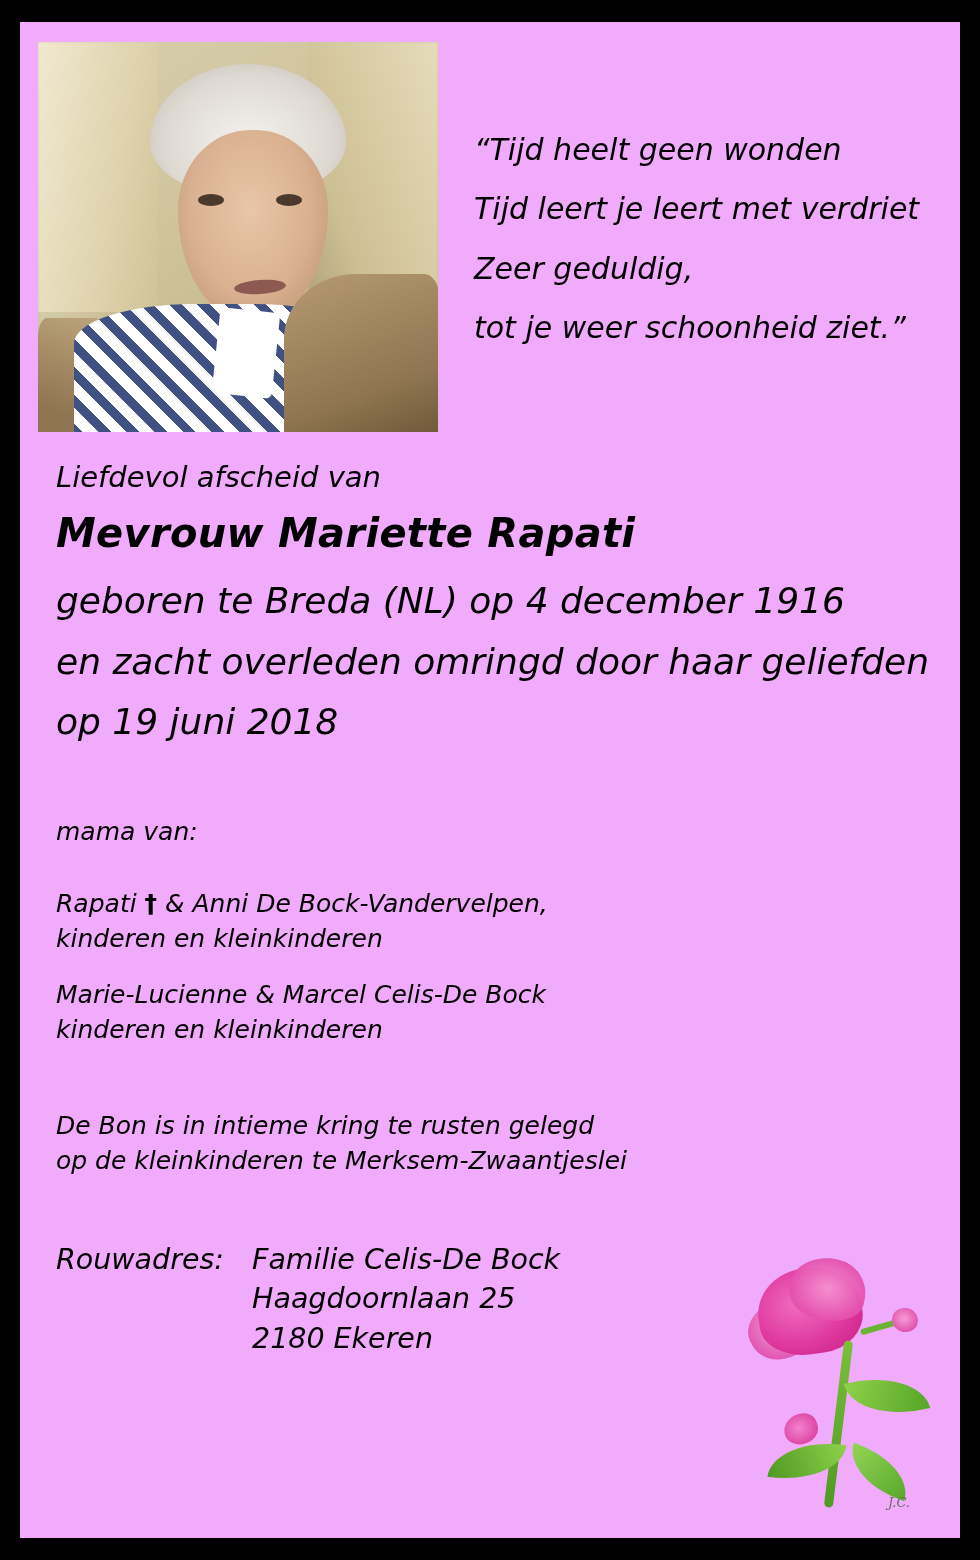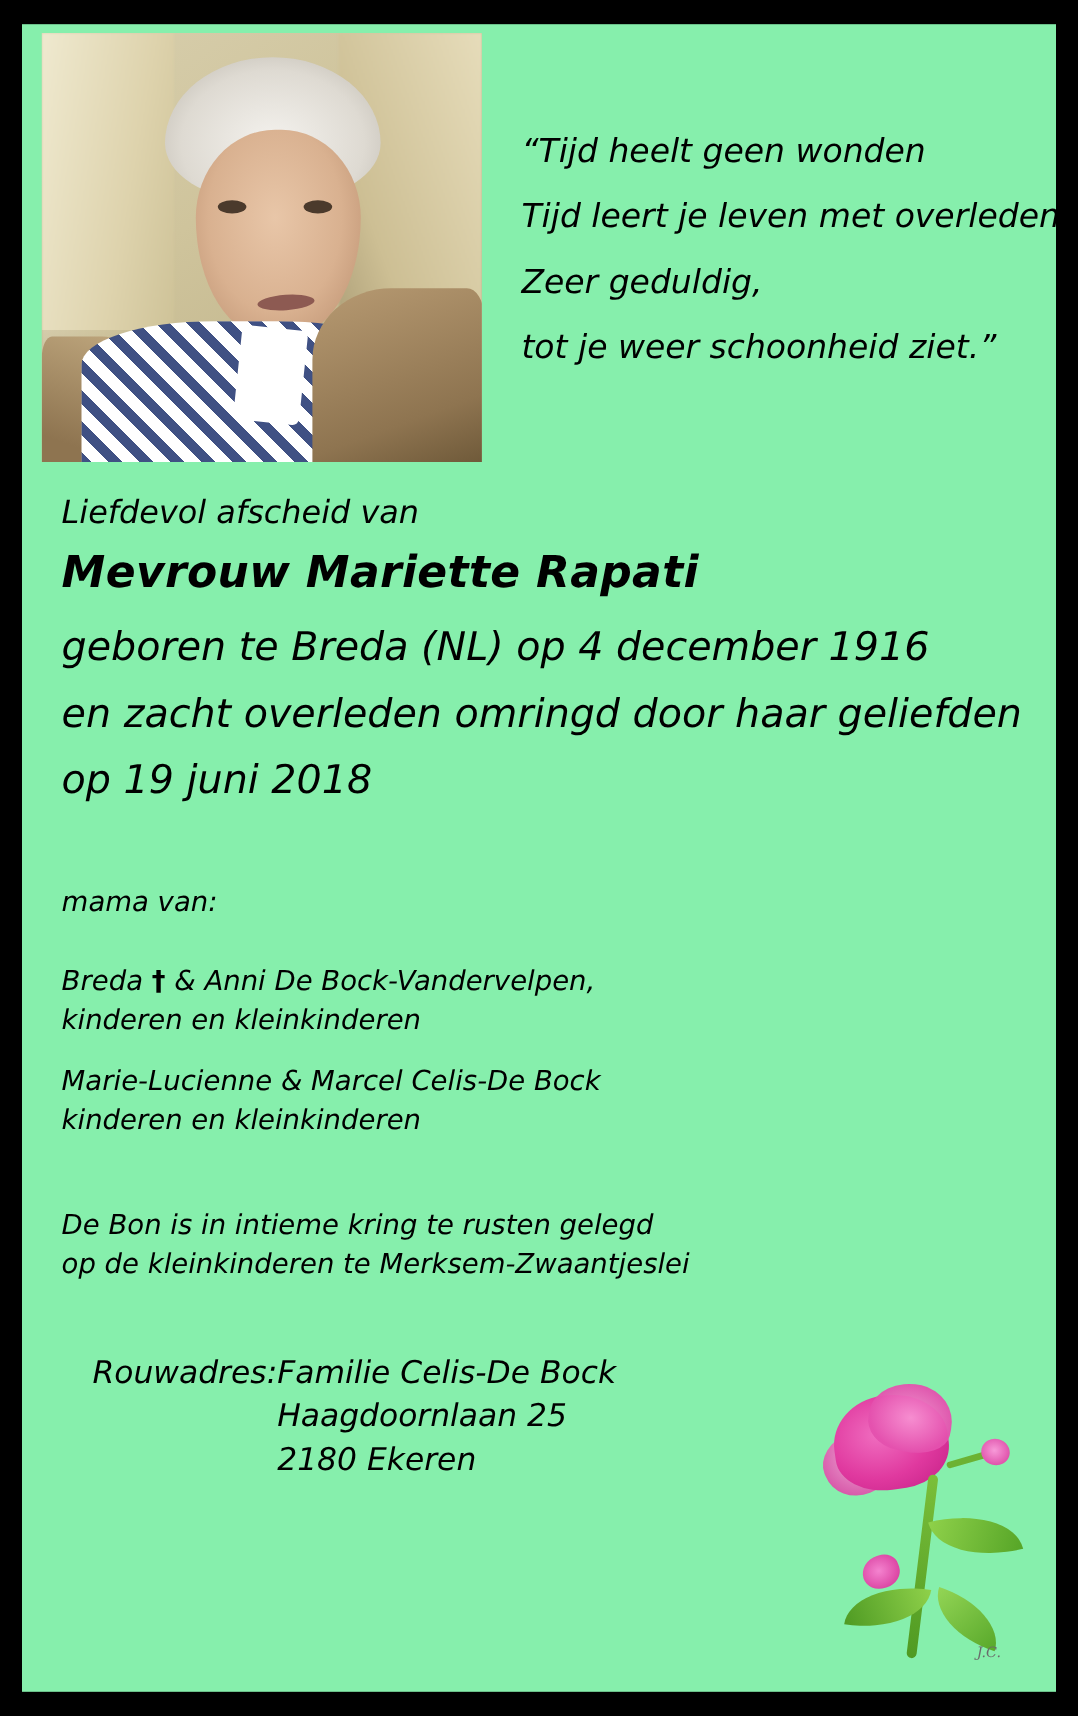--- a/index.html
+++ b/index.html
@@ -18,23 +18,23 @@
     width: 980px;
     height: 1560px;
     background: #000000;
     box-sizing: border-box;
     padding: 22px 20px 22px 20px;
   }
   .inner {
     position: relative;
     width: 100%;
     height: 100%;
-    background: #86efac;
+    background: #f0abfc;
     box-sizing: border-box;
-    padding: 8px 24px 16px 18px;
+    padding: 20px 24px 16px 18px;
     overflow: hidden;
   }
 
   
   .top {
     display: flex;
     align-items: flex-start;
     gap: 26px;
   }
   .photo {
@@ -183,21 +183,20 @@
   }
 
   .addr-wrap {
     display: flex;
     font-style: italic;
     font-size: 28.5px;
     line-height: 1.38;
   }
   .addr-label {
     flex: 0 0 196px;
-    text-align: right;
   }
   .addr-lines > div { white-space: nowrap; }
 
   
   .rose {
     position: absolute;
     right: 22px;
     bottom: 18px;
     width: 196px;
     height: 266px;
@@ -313,21 +312,21 @@
         <div class="eye-r"></div>
         <div class="mouth"></div>
         <div class="cardigan2"></div>
         <div class="body"></div>
         <div class="cardigan"></div>
         <div class="collar"></div>
       </div>
 
       <div class="poem">
         <div class="poem-line">“Tijd heelt geen wonden</div>
-        <div class="poem-line">Tijd leert je leven met overleden</div>
+        <div class="poem-line">Tijd leert je leert met verdriet</div>
         <div class="poem-line">Zeer geduldig,</div>
         <div class="poem-line">tot je weer schoonheid ziet.”</div>
       </div>
 
     </div>
 
     <div class="body-text">
 
       <div class="intro">Liefdevol afscheid van</div>
       <div class="name">Mevrouw Mariette Rapati</div>
@@ -335,21 +334,21 @@
       <div class="line">en zacht overleden omringd door haar geliefden</div>
       <div class="line">op 19 juni 2018</div>
 
       <div class="spacer-lg"></div>
 
       <div class="block">mama van:</div>
 
       <div class="spacer-md"></div>
 
       <div class="block">
-        <div><span>Breda </span><span class="dagger">†</span><span> &amp; Anni De Bock-Vandervelpen,</span></div>
+        <div><span>Rapati </span><span class="dagger">†</span><span> &amp; Anni De Bock-Vandervelpen,</span></div>
         <div>kinderen en kleinkinderen</div>
       </div>
 
       <div class="spacer-sm"></div>
 
       <div class="block">
         <div>Marie-Lucienne &amp; Marcel Celis-De Bock</div>
         <div>kinderen en kleinkinderen</div>
       </div>
 

